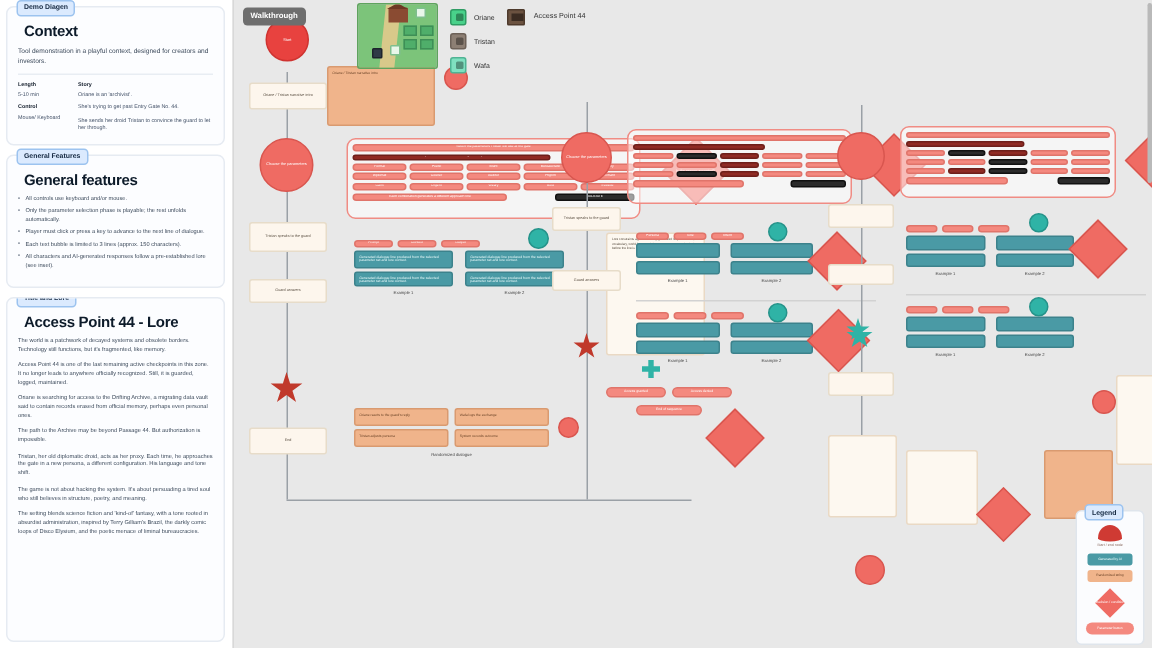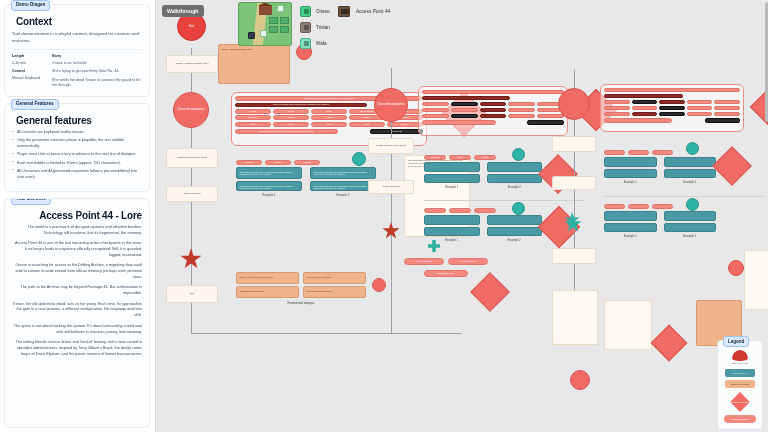--- a/index.html
+++ b/index.html
@@ -270,21 +270,21 @@
       <div class="card-title">General features</div>
       <ul class="bullets">
         <li>All controls use keyboard and/or mouse.</li>
         <li>Only the parameter selection phase is playable; the rest unfolds automatically.</li>
         <li>Player must click or press a key to advance to the next line of dialogue.</li>
         <li>Each text bubble is limited to 3 lines (approx. 150 characters).</li>
         <li>All characters and AI-generated responses follow a pre-established lore (see inset).</li>
       </ul>
     </div>
 
-    <div class="card" style="flex:1; overflow:hidden;text-align:right;">
+    <div class="card" style="flex:1; overflow:hidden;">
       <div class="card-badge">Title and Lore</div>
       <div class="card-title">Access Point 44 - Lore</div>
       <div class="lore-p">The world is a patchwork of decayed systems and obsolete borders. Technology still functions, but it's fragmented, like memory.</div>
       <div class="lore-p">Access Point 44 is one of the last remaining active checkpoints in this zone. It no longer leads to anywhere officially recognized. Still, it is guarded, logged, maintained.</div>
       <div class="lore-p">Oriane is searching for access to the Drifting Archive, a migrating data vault said to contain records erased from official memory, perhaps even personal ones.</div>
       <div class="lore-p">The path to the Archive may be beyond Passage 44. But authorization is impossible.</div>
       <div class="lore-p">Tristan, her old diplomatic droid, acts as her proxy. Each time, he approaches the gate in a new persona, a different configuration. His language and tone shift.</div>
       <div class="lore-p">The game is not about hacking the system. It's about persuading a tired soul who still believes in structure, poetry, and meaning.</div>
       <div class="lore-p">The setting blends science fiction and 'kind-of' fantasy, with a tone rooted in absurdist administration, inspired by Terry Gilliam's Brazil, the darkly comic loops of Disco Elysium, and the poetic menace of liminal bureaucracies.</div>
     </div>

